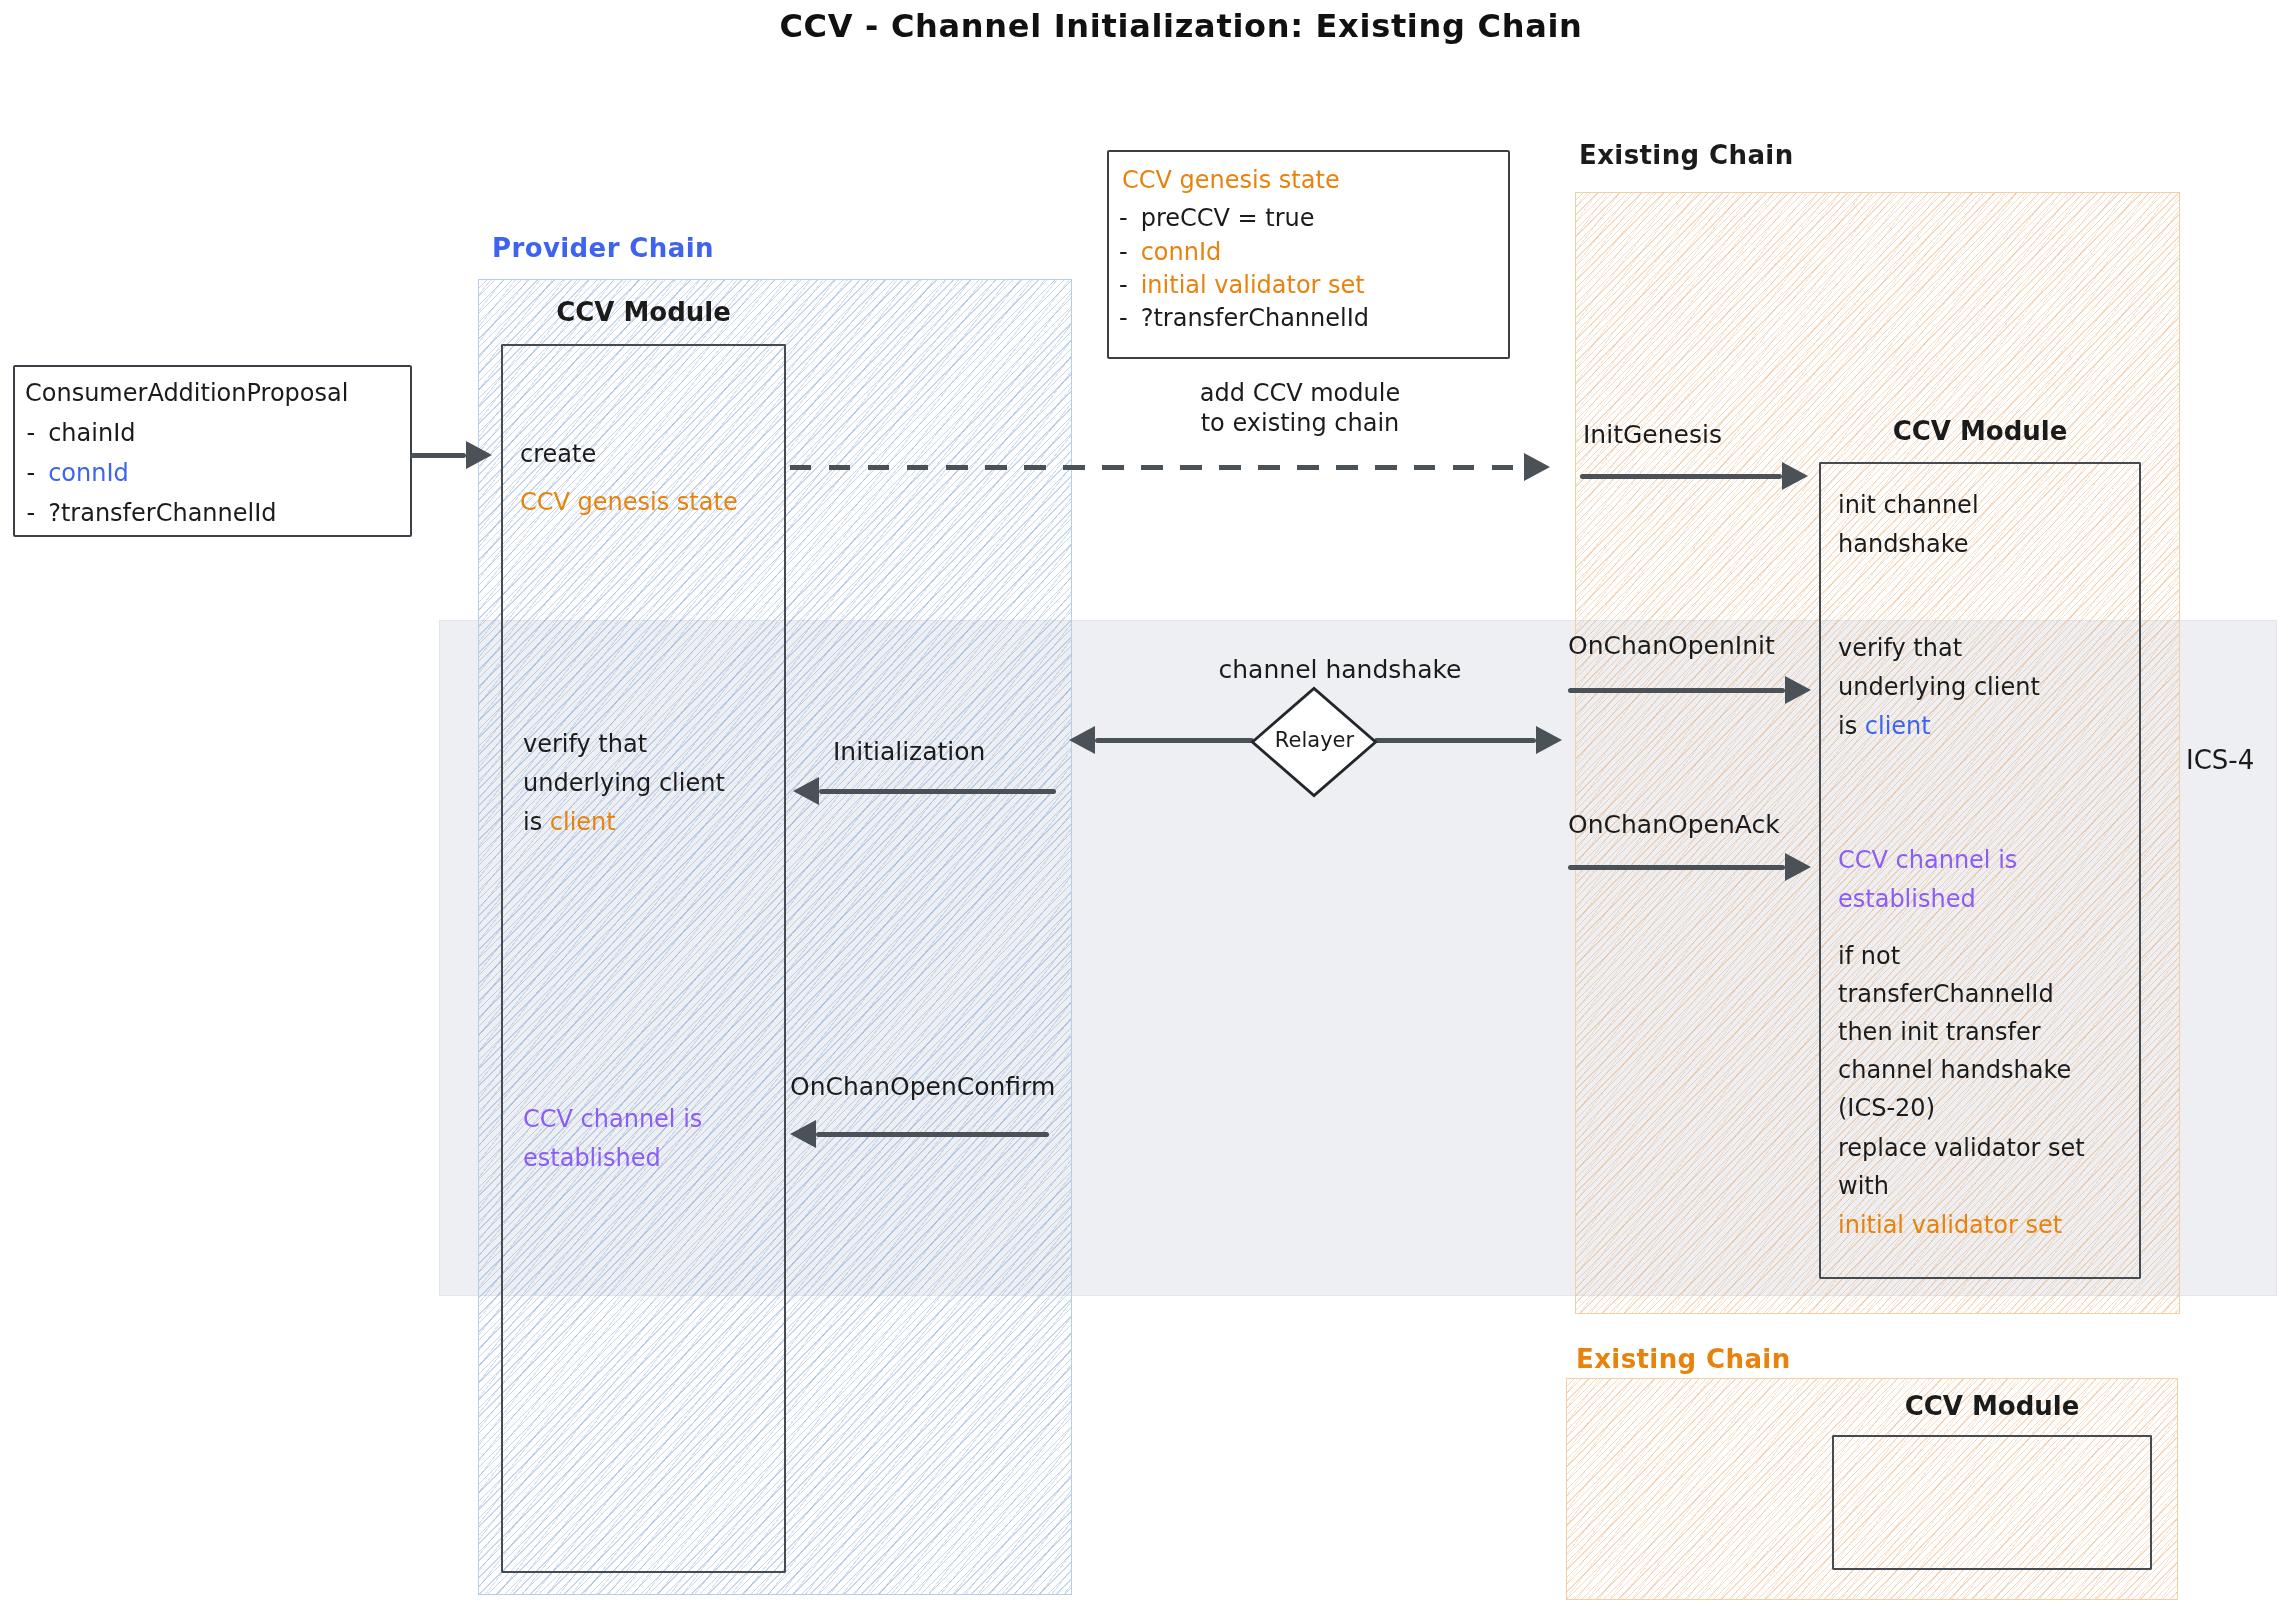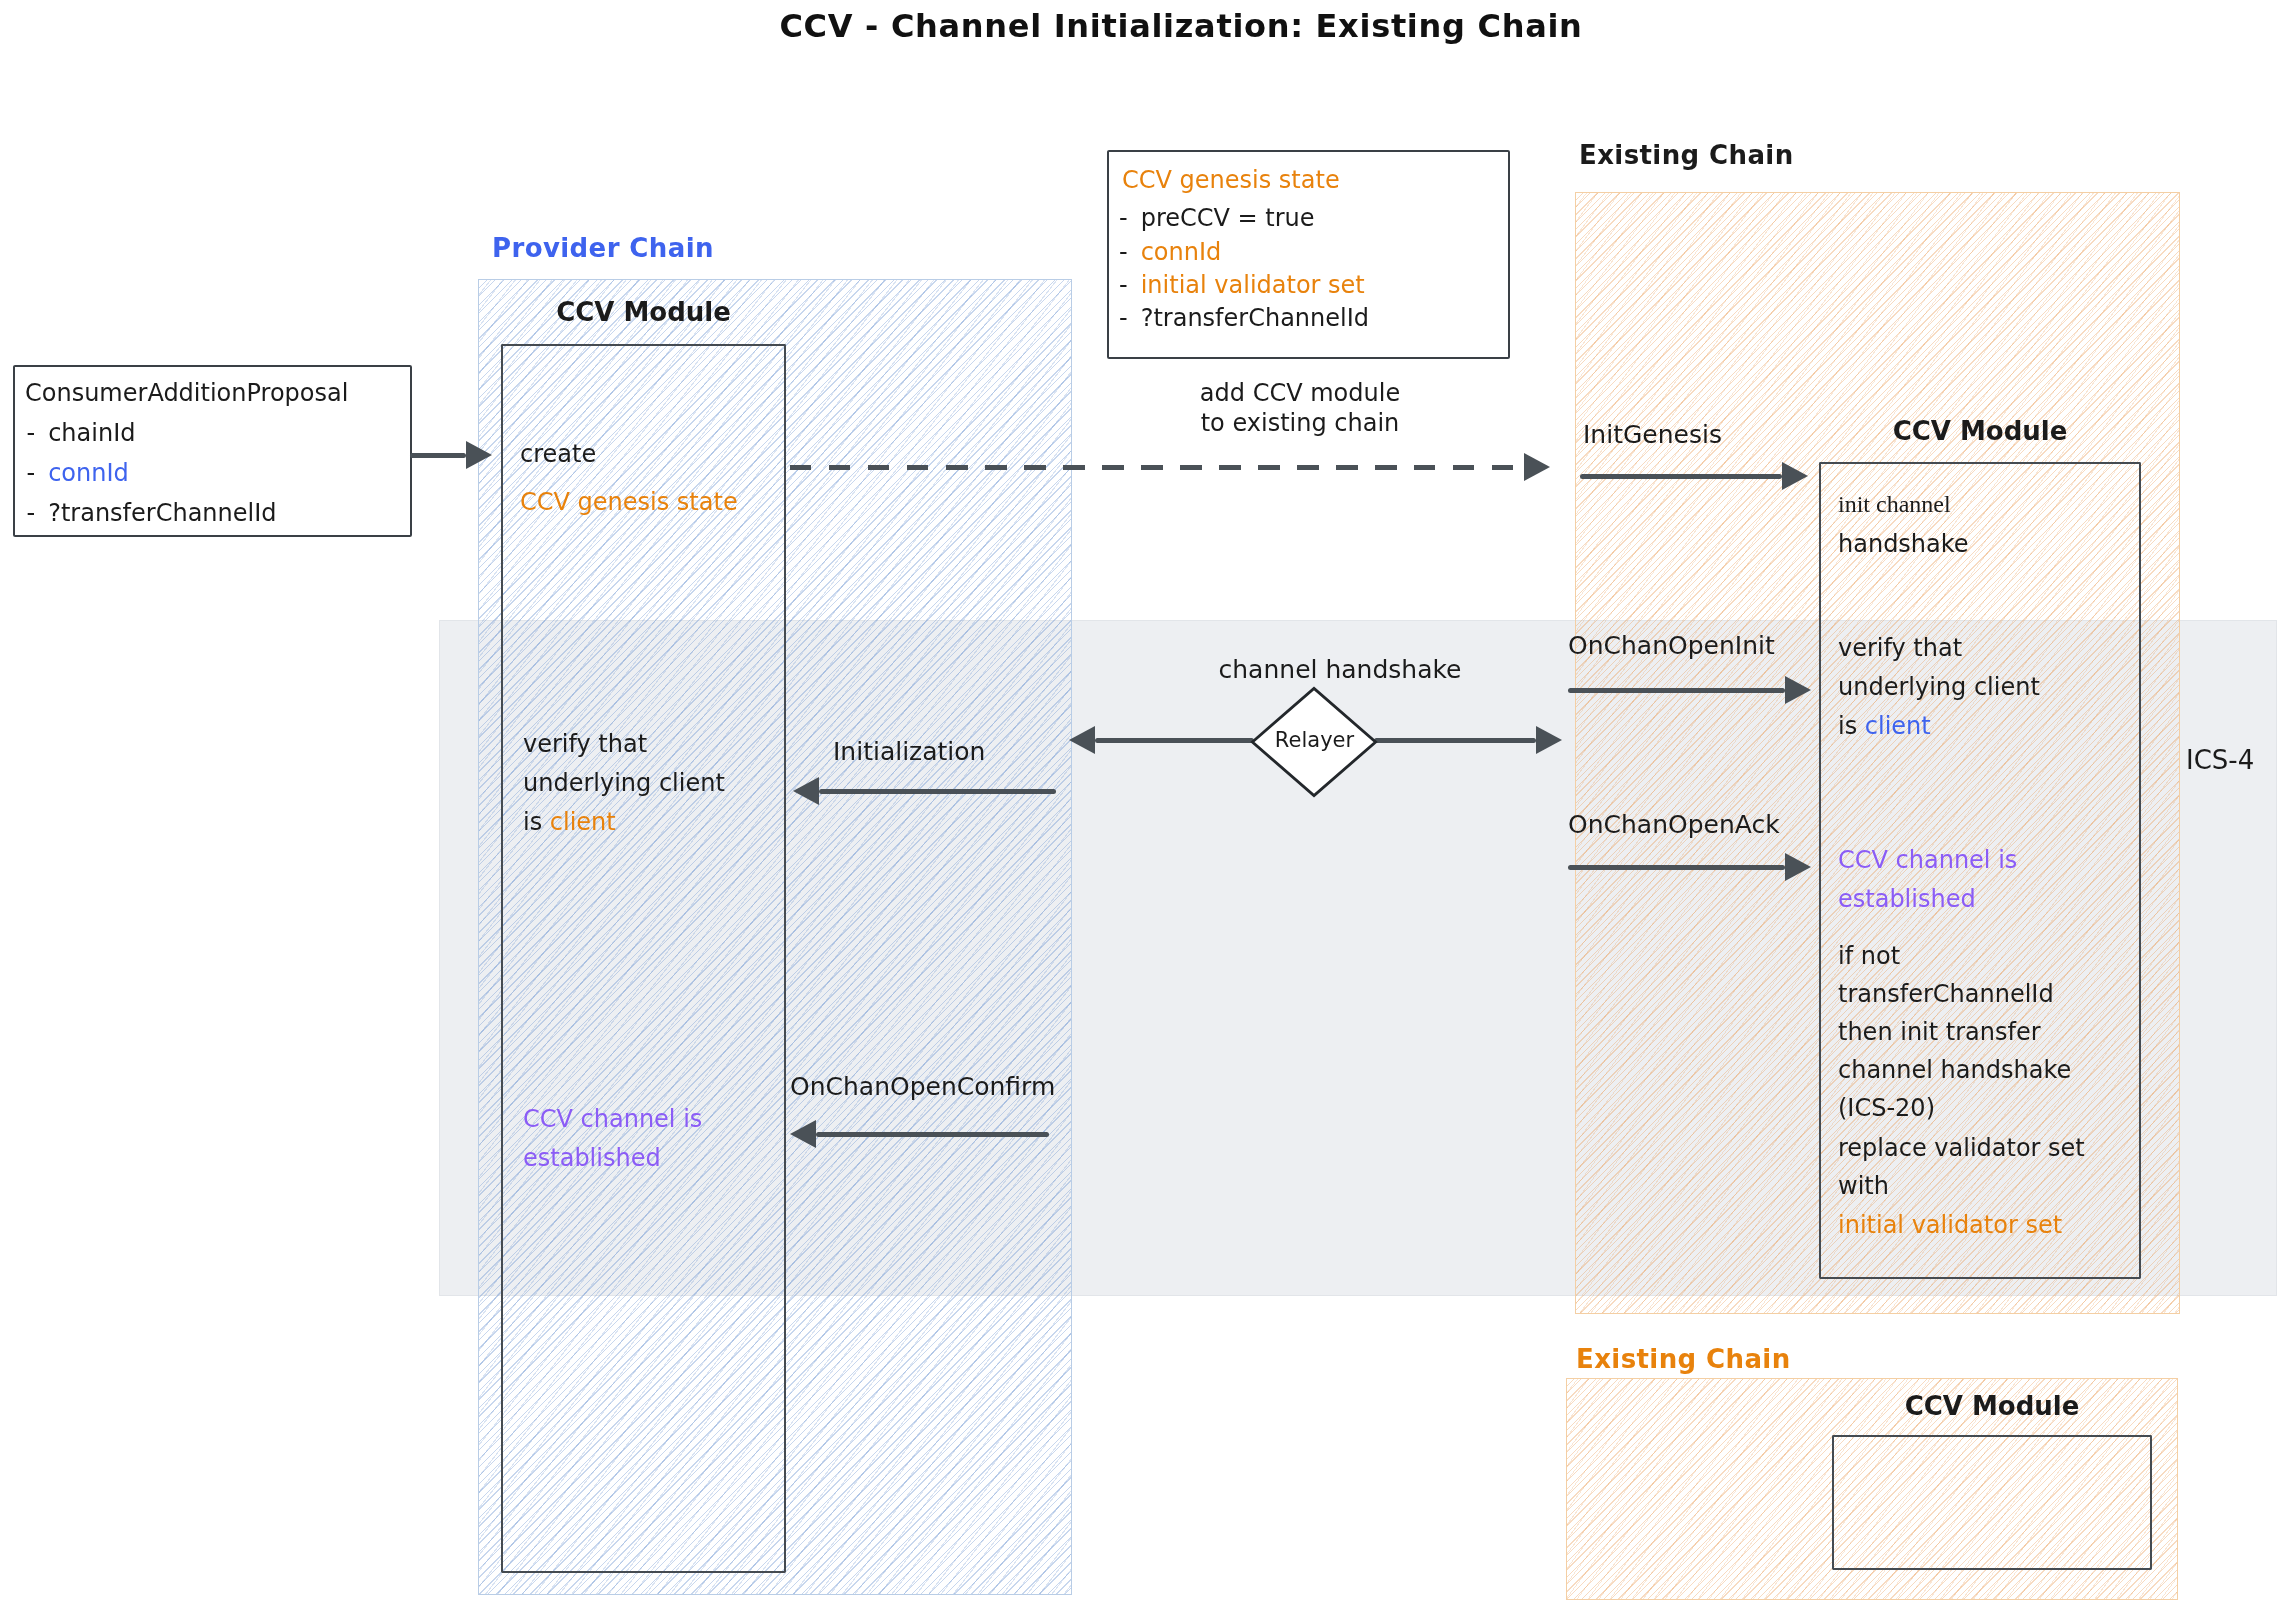--- a/index.html
+++ b/index.html
@@ -103,21 +103,21 @@
   <div class="hatch-orange" style="left:1575px;top:192px;width:605px;height:1122px;"></div>
 
   <div class="lbl" style="left:1583px;top:419px;font-size:25px;">InitGenesis</div>
   <div class="arrow right" style="left:1580px;top:461px;width:228px;">
       <div class="shaft"></div>
       <div class="head"></div>
     </div>
 
   <div class="lbl module-title center" style="left:1819px;top:415px;width:322px;">CCV Module</div>
   <div class="module-box" style="left:1819px;top:462px;width:322px;height:817px;">
-    <div class="tline" style="left:17px;top:27px;font-family:Liberation Serif, serif;">init channel</div>
+    <div class="tline" style="left:17px;top:27px;">init channel</div>
     <div class="tline" style="left:17px;top:66px;">handshake</div>
 
     <div class="tline" style="left:17px;top:170px;">verify that</div>
     <div class="tline" style="left:17px;top:209px;">underlying client</div>
     <div class="tline" style="left:17px;top:248px;"><span>is </span><span class="c-blue">client</span></div>
 
     <div class="tline c-green" style="left:17px;top:382px;">CCV channel is</div>
     <div class="tline c-green" style="left:17px;top:421px;">established</div>
 
     <div class="tline" style="left:17px;top:478px;">if not</div>

